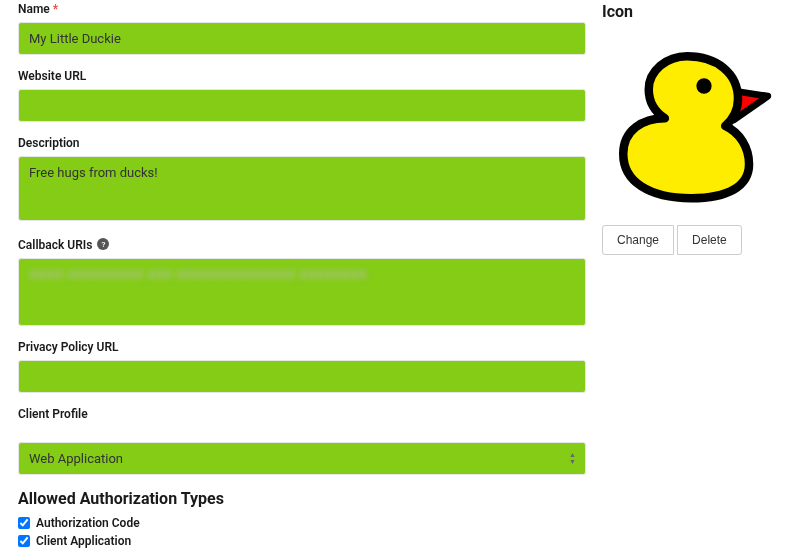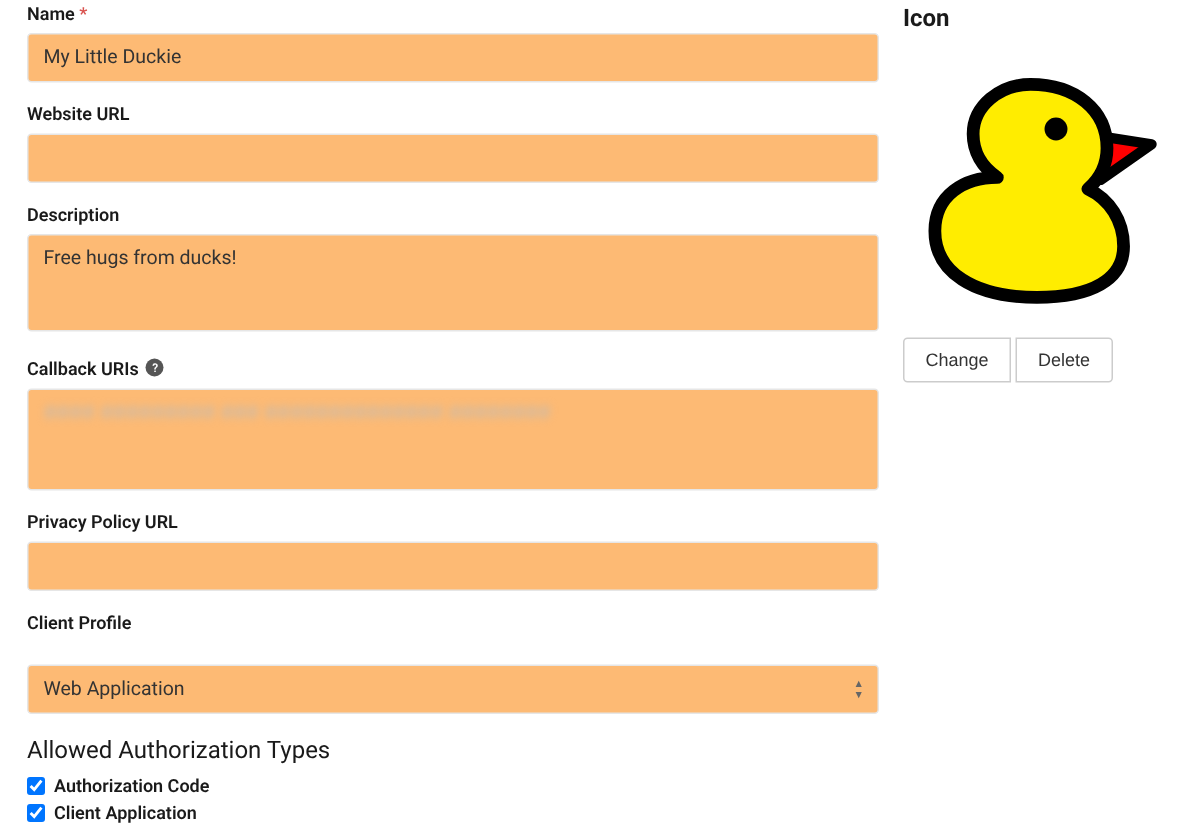--- a/index.html
+++ b/index.html
@@ -42,21 +42,21 @@
     border-radius: 50%;
     background: #555;
     color: #fff;
     font-size: 8px;
     align-items: center;
     justify-content: center;
     margin-left: 2px;
   }
   .input, .textarea, .select {
     width: 100%;
-    background: #fdba74;
+    background: #84cc16;
     border: 1px solid #e6e6e6;
     border-radius: 3px;
     padding: 8px 10px;
     font-size: 13px;
     color: #333;
     font-family: inherit;
   }
   .textarea { resize: none; }
   .ta-desc { height: 65px; }
   .ta-cb { height: 68px; }
@@ -65,21 +65,21 @@
   .select-caret {
     position: absolute;
     right: 10px; top: 50%;
     transform: translateY(-50%);
     display: flex; flex-direction: column;
     font-size: 7px; color: #666;
     line-height: 7px;
   }
   .section-title {
     font-size: 16px;
-    font-weight: 400;
+    font-weight: 700;
     margin: 10px 0 8px 0;
   }
   .chk-row {
     display: flex;
     align-items: center;
     gap: 6px;
     margin-bottom: 4px;
   }
   .chk-row input { margin:0; width:12px; height:12px; }
   .chk-row label { font-size: 12px; font-weight:600;text-align:center; }

